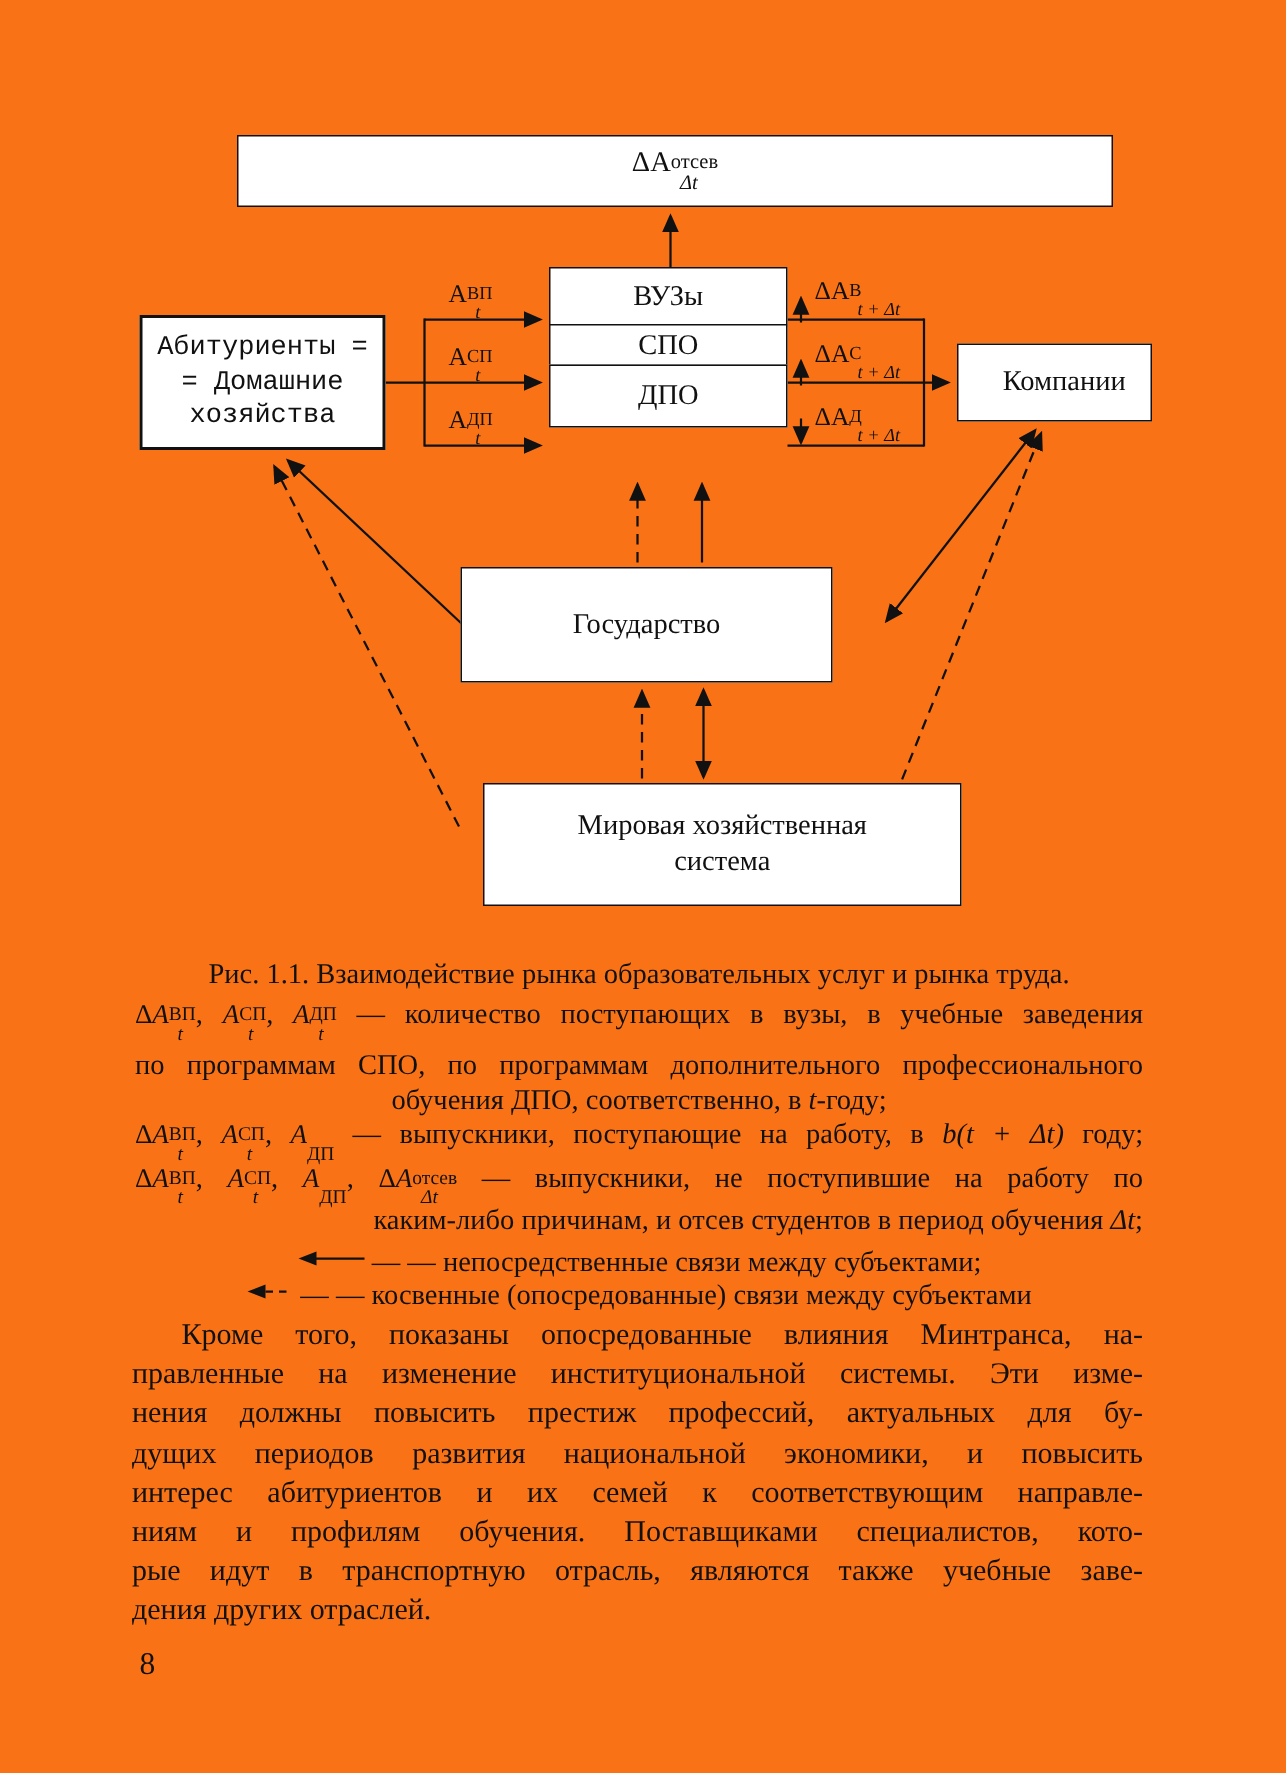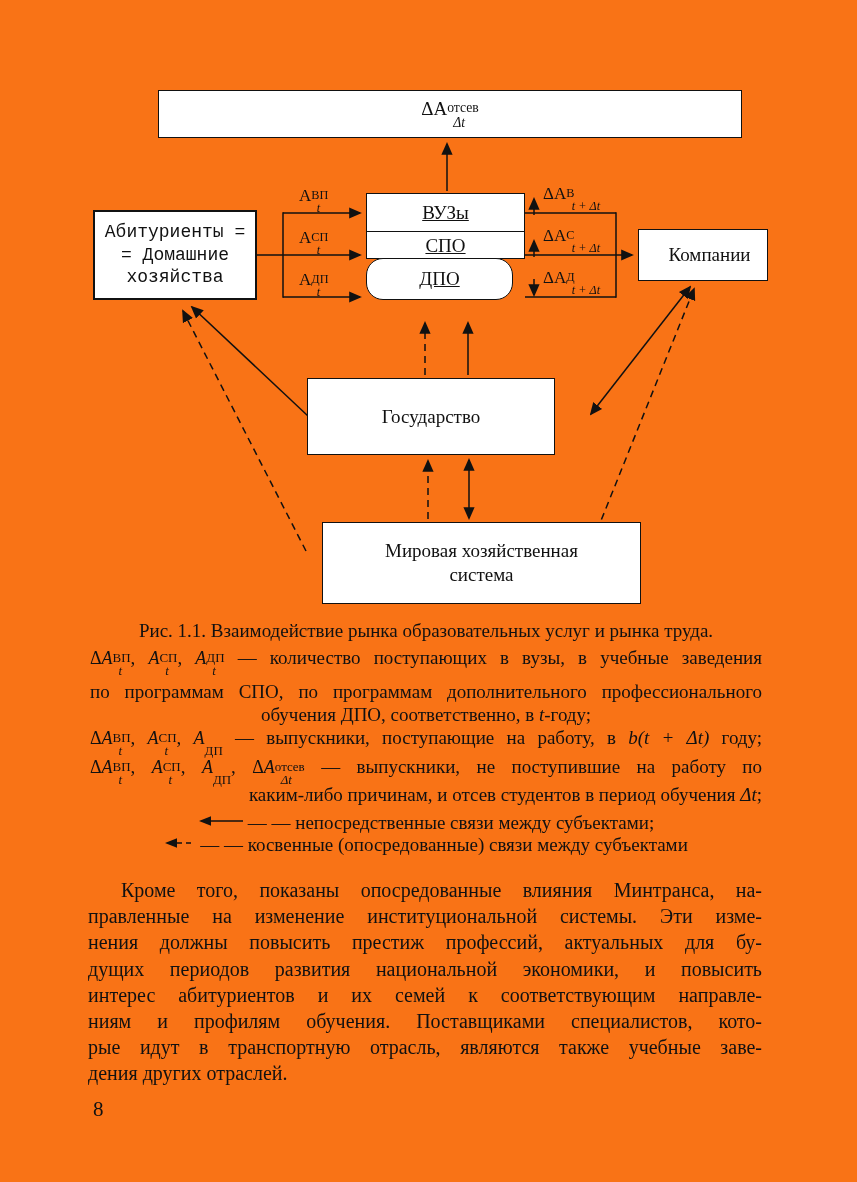--- a/index.html
+++ b/index.html
@@ -10,21 +10,21 @@
        display:flex;align-items:center;justify-content:center;text-align:center;}
   #svg-conn{position:absolute;left:0;top:0;}
   .bx-label{font-size:19px;line-height:1.25;}
   .fm{white-space:nowrap;}
   .fm .stk{display:inline-block;vertical-align:-0.62em;line-height:1.05;text-align:left;}
   .fm .sp{display:block;font-size:0.72em;}
   .fm .sb{display:block;font-size:0.72em;font-style:italic;padding-left:0.45em;}
   .dg-fm{position:absolute;font-size:17px;}
   .dg-fm .base,.dg-fm .pre{font-style:normal;}
   
-  .lg-line{position:absolute;left:90px;width:672px;font-size:19px;line-height:1.2;}
+  .lg-line{position:absolute;left:90px;width:672px;font-size:19px;line-height:1.2;margin-top:19px;}
   .lg-just{text-align:justify;text-align-last:justify;}
   .lg-center{text-align:center;}
   .lg .fm .base{font-style:italic;}
   .lg-line .fm{font-size:18px;}
   .it{font-style:italic;}
   .leg-arrow{vertical-align:2px;margin-right:4px;}
   
   #paragraph{position:absolute;left:88px;top:877px;width:674px;font-size:20px;line-height:26.2px;}
   .p-line{text-align:justify;text-align-last:justify;}
   .p-line.first{text-indent:33px;}
@@ -74,28 +74,28 @@
   </div>
 
   <div class="box" style="left:93px;top:210px;width:164px;height:90px;border-width:2px;">
     <div class="bx-label" style="font-size:18px;font-family:Liberation Mono, monospace;">
       <div>Абитуриенты =</div>
       <div>= Домашние</div>
       <div>хозяйства</div>
     </div>
   </div>
 
-  <div style="position:absolute;left:366px;top:193px;width:159px;text-decoration:underline;">
+  <div style="position:absolute;left:366px;top:178px;width:159px;">
     <div class="box bx-label" style="position:relative;left:0;top:0;width:159px;height:40px;">
         <span>ВУЗы</span>
       </div>
     <div class="box bx-label" style="position:relative;left:0;top:-1.6px;width:159px;height:28px;">
         <span>СПО</span>
       </div>
-    <div class="box bx-label" style="position:relative;left:0;top:-3.2px;width:147px;height:42px;border-radius:17px;">
+    <div class="box bx-label" style="position:relative;left:0;top:-3.2px;width:159px;height:42px;">
         <span>ДПО</span>
       </div>
   </div>
 
   <div class="box bx-label" style="left:638px;top:229px;width:130px;height:52px;padding-left:13px;">
     <span>Компании</span>
   </div>
 
   <div class="box bx-label" style="left:307px;top:378px;width:248px;height:77px;text-align:center;">
     <span>Государство</span>

